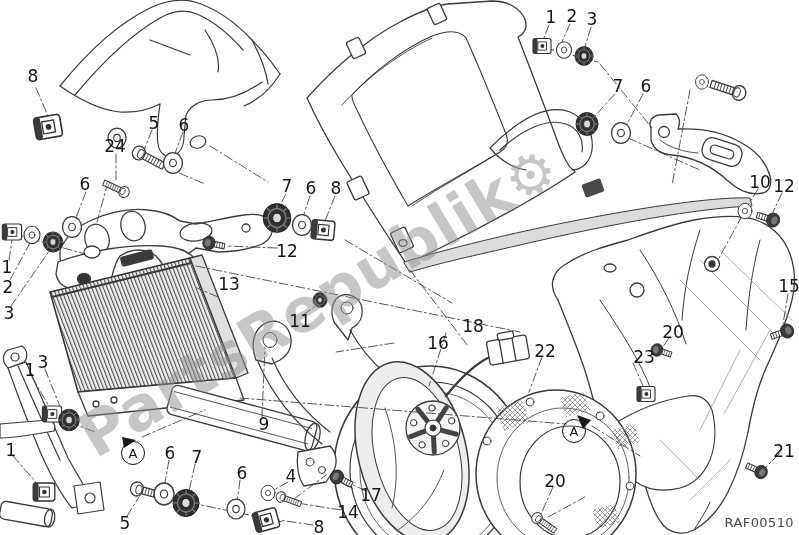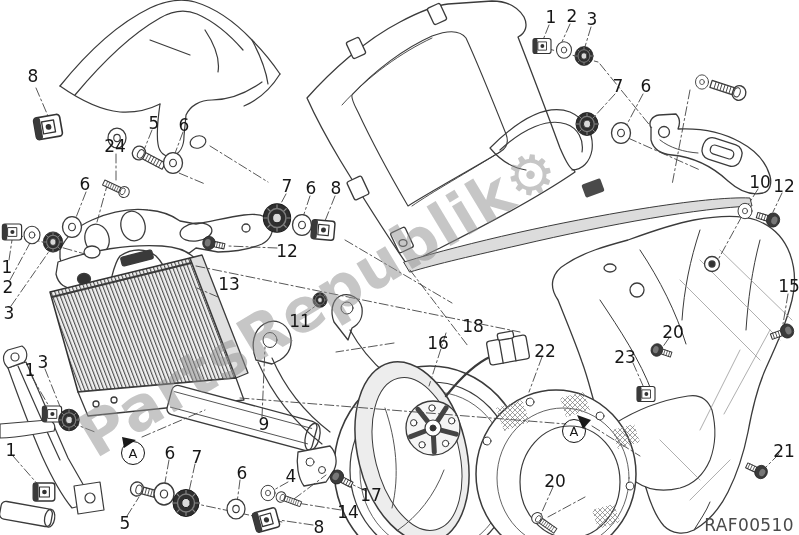--- a/index.html
+++ b/index.html
@@ -22,21 +22,21 @@
   }
   .watermark{
     position:absolute;left:38px;top:238px;width:650px;z-index:4;
     transform:rotate(-31deg);transform-origin:50% 50%;
     font-size:61px;font-weight:600;color:#8f8f8f;opacity:.5;
     white-space:nowrap;pointer-events:none;letter-spacing:1px;
   }
   .watermark .gear{font-size:56px;}
   .diagram-code{
     position:absolute;right:5px;top:515px;z-index:5;
-    font-size:17px;color:#4a4a4a;letter-spacing:.4px;
+    font-size:13px;color:#4a4a4a;letter-spacing:.4px;
   }
 </style>
 </head>
 <body>
 
 <div id="stage">
 
 <svg id="art" width="799" height="535" viewBox="0 0 799 535" fill="none" stroke-linecap="round" stroke-linejoin="round">
 
   <defs>
@@ -409,21 +409,21 @@
     <div class="callout" style="left: 287px; top: 251px;">12</div>
     <div class="callout" style="left: 229px; top: 284px;">13</div>
     <div class="callout" style="left: 760px; top: 182px;">10</div>
     <div class="callout" style="left: 784px; top: 186px;">12</div>
     <div class="callout" style="left: 789px; top: 286px;">15</div>
     <div class="callout" style="left: 300px; top: 321px;">11</div>
     <div class="callout" style="left: 404px; top: 343px; margin-left: 34px;">16</div>
     <div class="callout" style="left: 449px; top: 326px; margin-left: 24px;">18</div>
     <div class="callout" style="left: 545px; top: 351px;">22</div>
     <div class="callout" style="left: 673px; top: 332px;">20</div>
-    <div class="callout" style="left: 625px; top: 357px;">23</div>
+    <div class="callout" style="left: 644px; top: 357px;">23</div>
     <div class="callout" style="left: 264px; top: 424px;">9</div>
     <div class="callout" style="left: 43px; top: 362px;">3</div>
     <div class="callout" style="left: 30px; top: 370px;">1</div>
     <div class="callout" style="left: 11px; top: 450px;">1</div>
     <div class="callout" style="left: 170px; top: 453px;">6</div>
     <div class="callout" style="left: 197px; top: 457px;">7</div>
     <div class="callout" style="left: 125px; top: 523px;">5</div>
     <div class="callout" style="left: 242px; top: 473px;">6</div>
     <div class="callout" style="left: 291px; top: 476px;">4</div>
     <div class="callout" style="left: 348px; top: 512px;">14</div>

